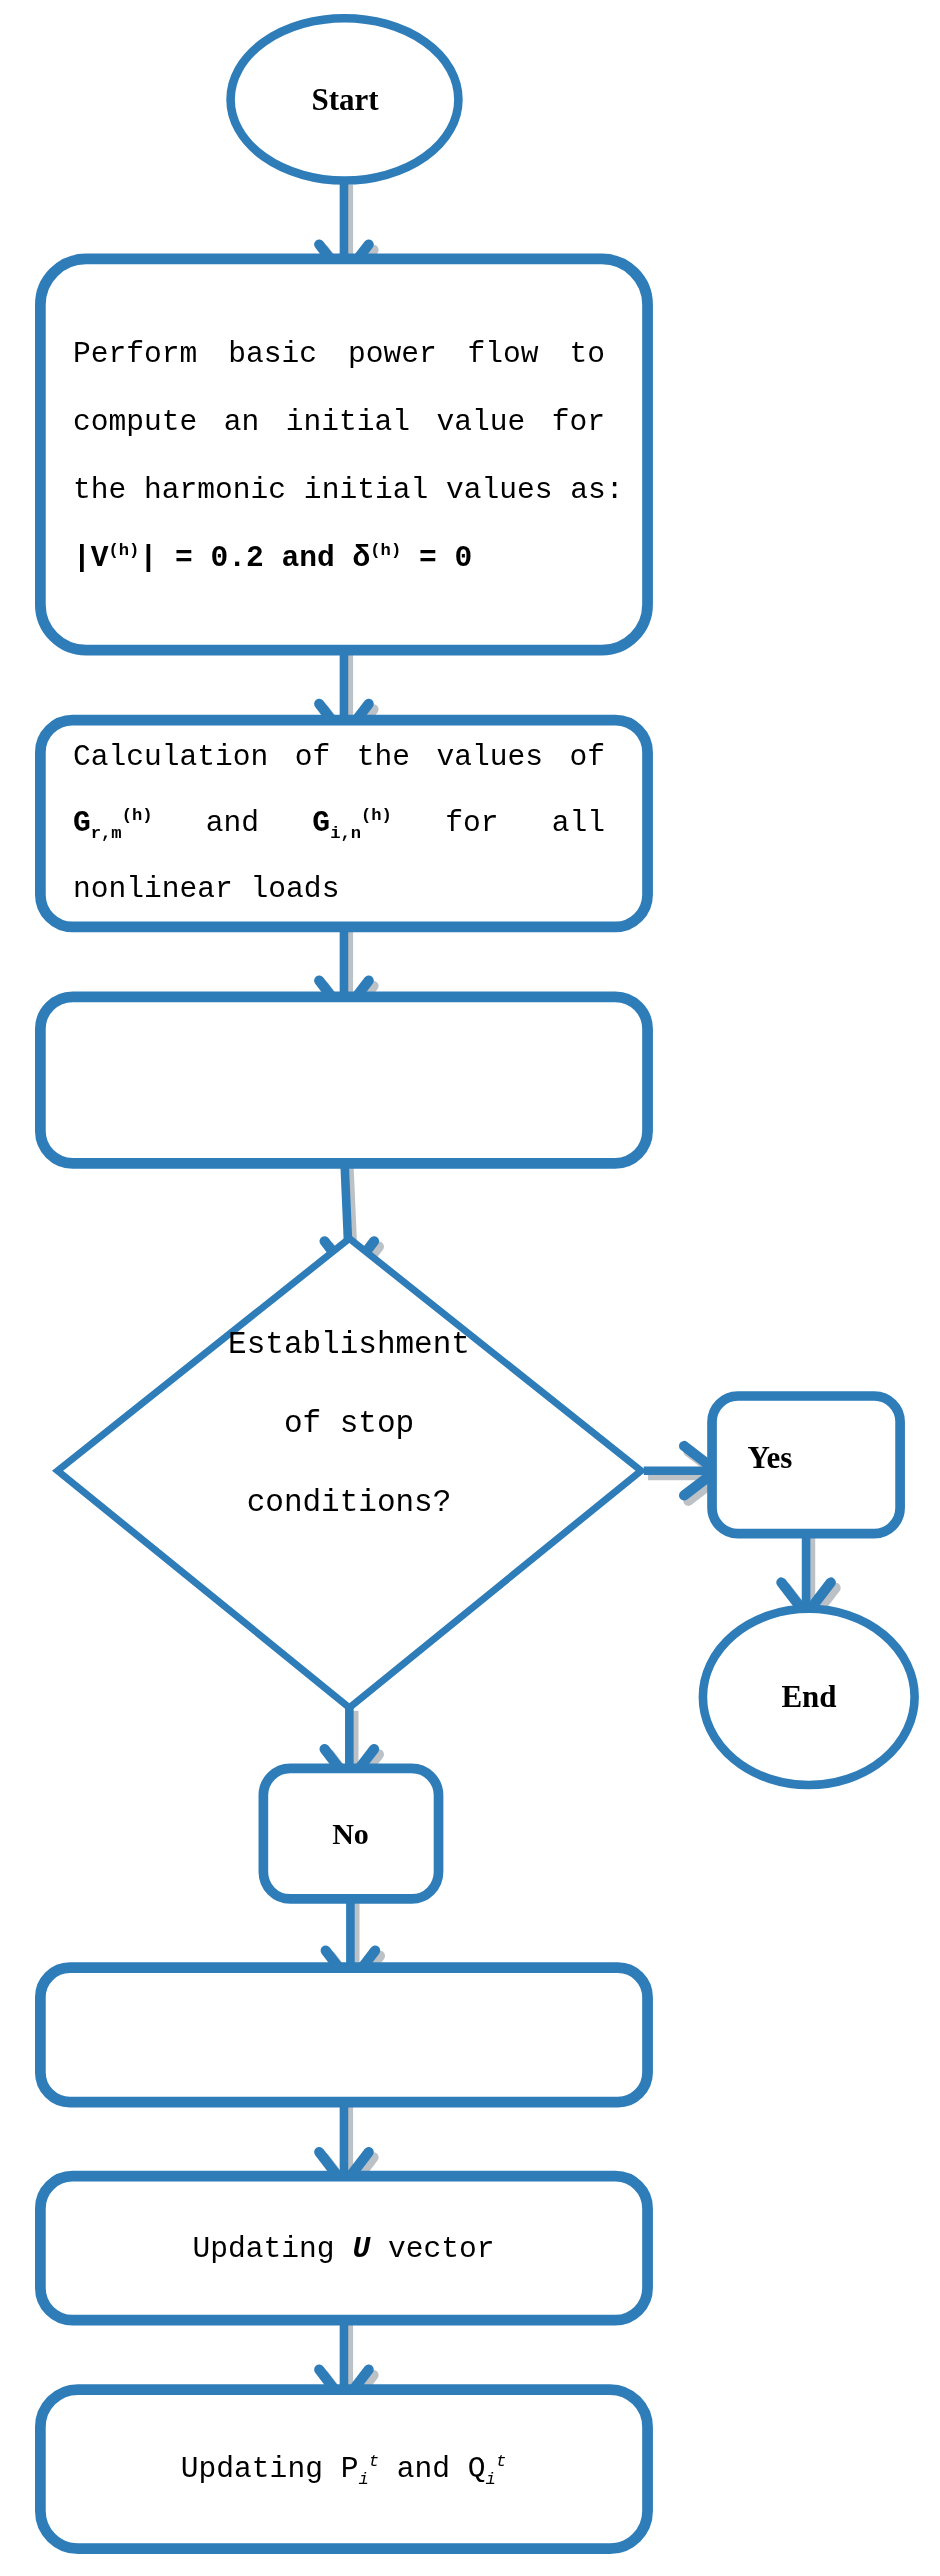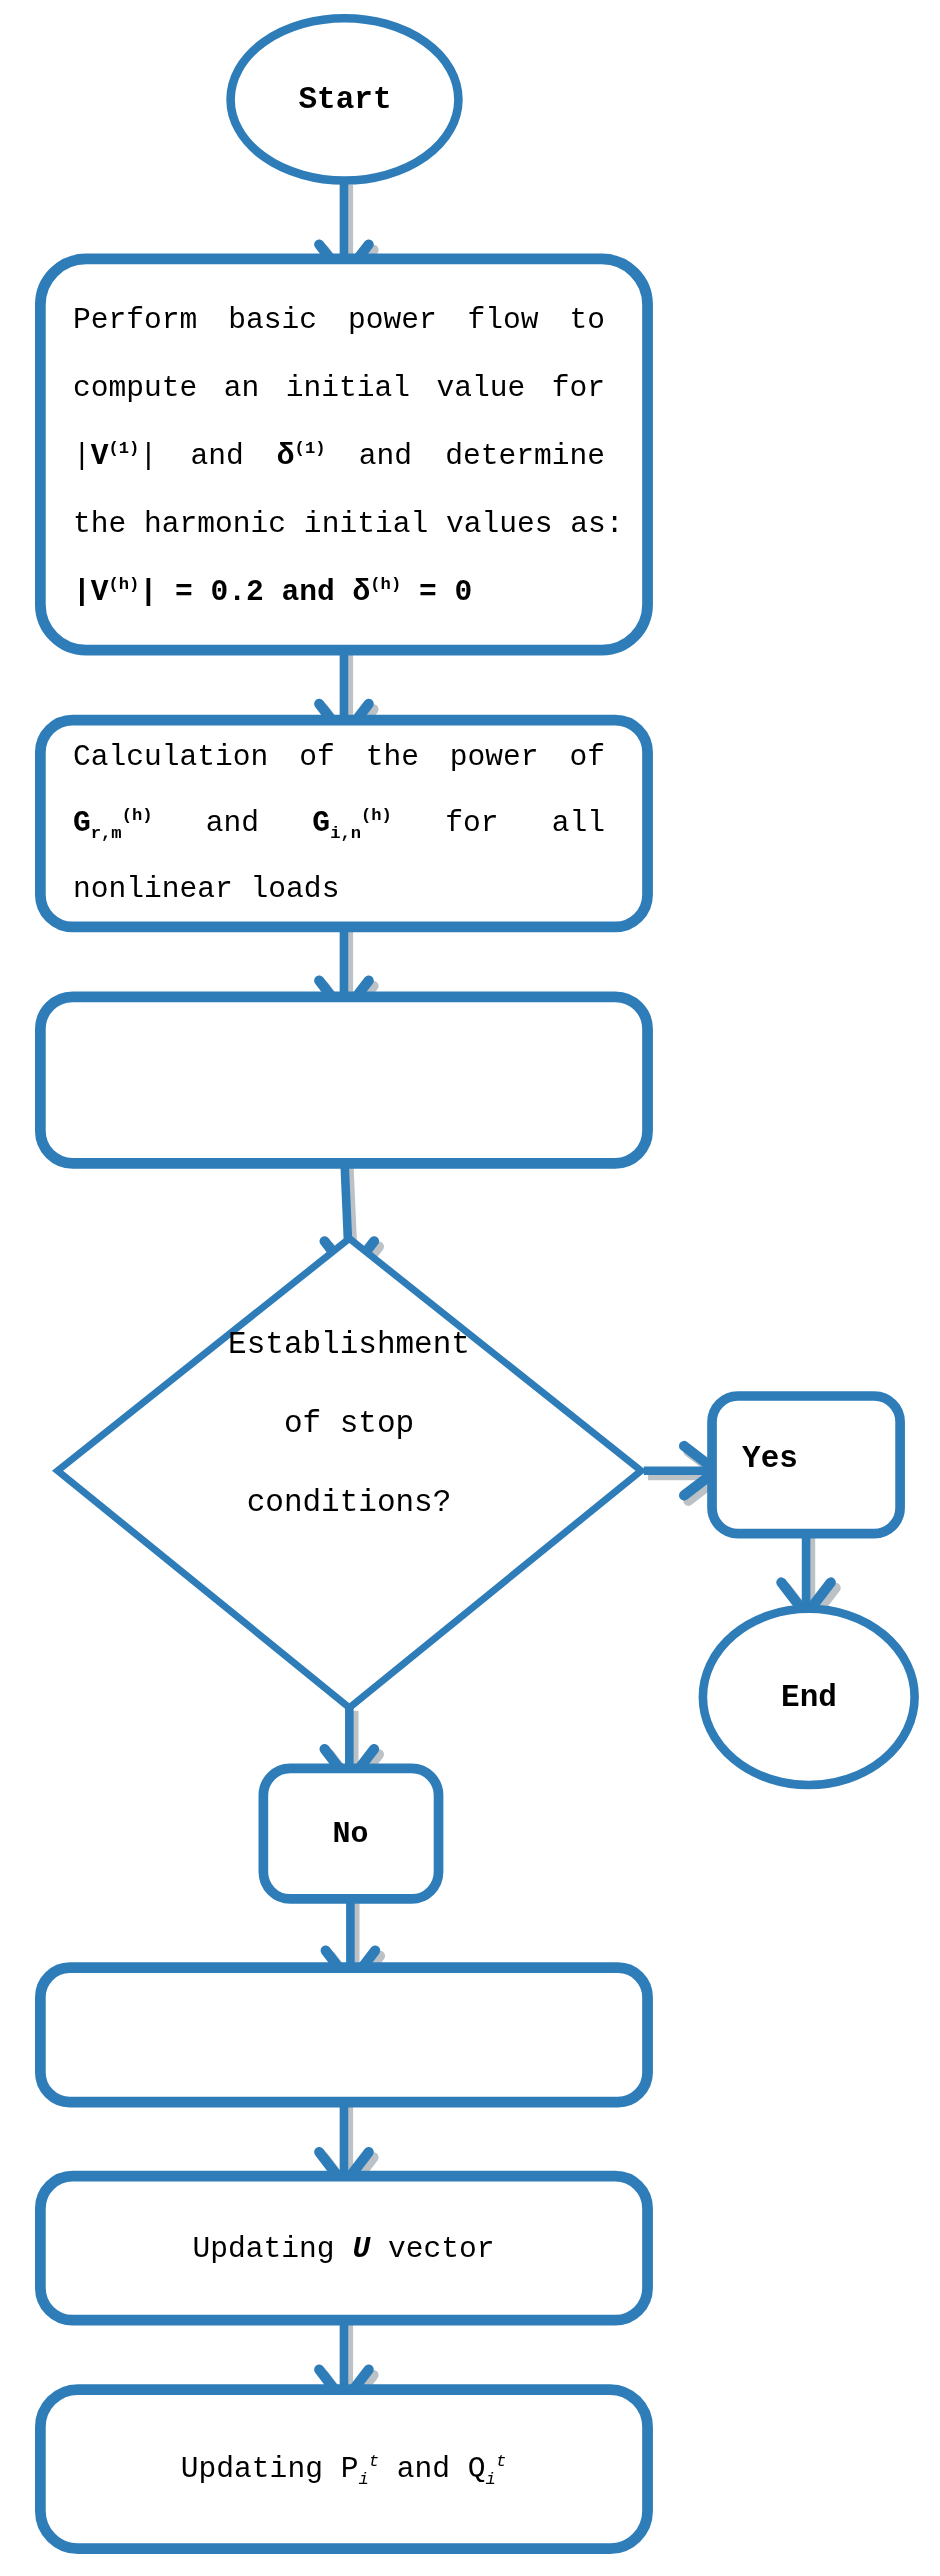--- a/index.html
+++ b/index.html
@@ -24,21 +24,21 @@
   .sw13{stroke-width:13px;}
   .stem{stroke:var(--accent);stroke-width:16px;fill:none;}
   .head{stroke:var(--accent);stroke-width:19px;fill:none;stroke-linecap:round;stroke-linejoin:round;}
   .shadow-g .stem,.shadow-g .head{stroke:var(--shadow);opacity:.6;}
   .txt{position:absolute;display:flex;flex-direction:column;justify-content:center;font-family:Liberation Mono, monospace;}
   .bline{width:100%;font-size:29.6px;line-height:68px;white-space:nowrap;}
   .jl{text-align:justify;text-align-last:justify;}
   .ll{text-align:left;}
   .cl{text-align:center;}
   .label{position:absolute;display:flex;align-items:center;justify-content:center;
-         font-weight:700;font-size:31px;font-family:Liberation Mono, monospace;}
+         font-weight:700;font-size:31px;}
   .b{font-weight:700;}
   .i{font-style:italic;}
   .bi{font-weight:700;font-style:italic;}
   .sup{font-size:58%;vertical-align:super;line-height:0;}
   .sub{font-size:58%;vertical-align:sub;line-height:0;}
   #box1-text .bline{line-height:68px;}
   #box2-text .bline{line-height:66px;}
   #decision-text .bline{line-height:63px;font-size:31px;}
   #box4-text .bline{line-height:58px;font-size:29px;}
 </style>
@@ -150,27 +150,26 @@
     <rect class="shape sw20" x="75" y="3662" width="1130" height="250" rx="55"></rect>
     <rect class="shape sw20" x="75" y="4050" width="1130" height="268" rx="60"></rect>
     <rect class="shape sw20" x="75" y="4447" width="1130" height="296" rx="70"></rect>
   </svg>
 
   <div class="label" id="start-label" style="left:231px;top:19px;width:228px;height:161px;">Start</div>
 
   <div class="txt" id="box1-text" style="left:73px;top:282px;width:532px;height:347px;">
     <div class="bline jl"><span>Perform basic power flow to</span></div>
     <div class="bline jl"><span>compute an initial value for</span></div>
-    <div class="bline jl"><span>|</span><span class="b">V</span><span class="b sup">(1)</span><span>|</span><span> and </span><span class="b">δ</span><span class="b sup">(1)</span><span> and determine</span></div>
     <div class="bline jl"><span>the harmonic initial values as:</span></div>
     <div class="bline ll"><span class="b">|</span><span class="b">V</span><span class="b sup">(h)</span><span class="b">| = 0.2 and </span><span class="b">δ</span><span class="b sup">(h)</span><span class="b"> = 0</span></div>
   </div>
 
   <div class="txt" id="box2-text" style="left:73px;top:726px;width:532px;height:194px;">
-    <div class="bline jl"><span>Calculation of the power of</span></div>
+    <div class="bline jl"><span>Calculation of the values of</span></div>
     <div class="bline jl"><span class="b">G</span><span class="b sub">r,m</span><span class="b sup">(h)</span><span> and </span><span class="b">G</span><span class="b sub">i,n</span><span class="b sup">(h)</span><span> for all</span></div>
     <div class="bline ll"><span>nonlinear loads</span></div>
   </div>
 
 
   <div class="txt" id="decision-text" style="left:188px;top:1328px;width:322px;height:190px;gap:16px;">
     <div class="bline cl">Establishment</div>
     <div class="bline cl">of stop</div>
     <div class="bline cl">conditions?</div>
   </div>

